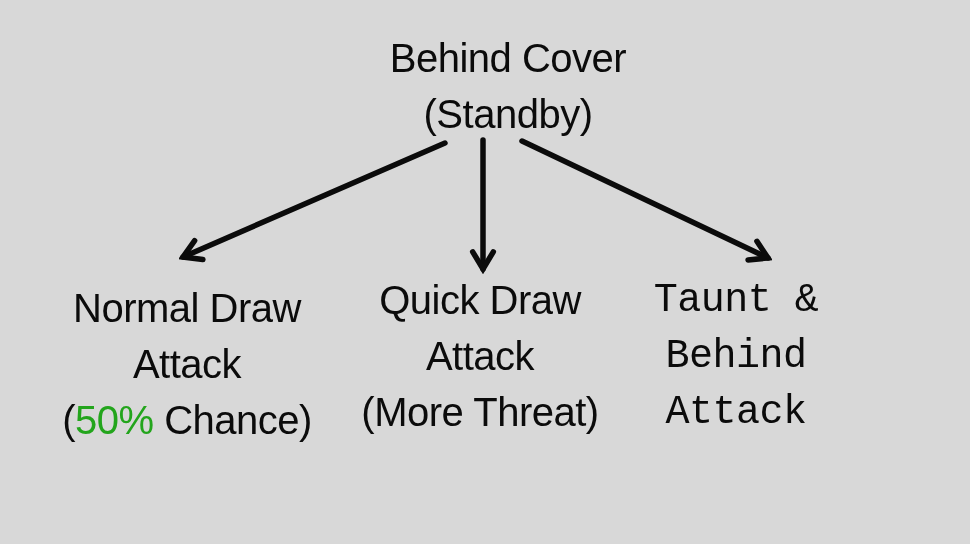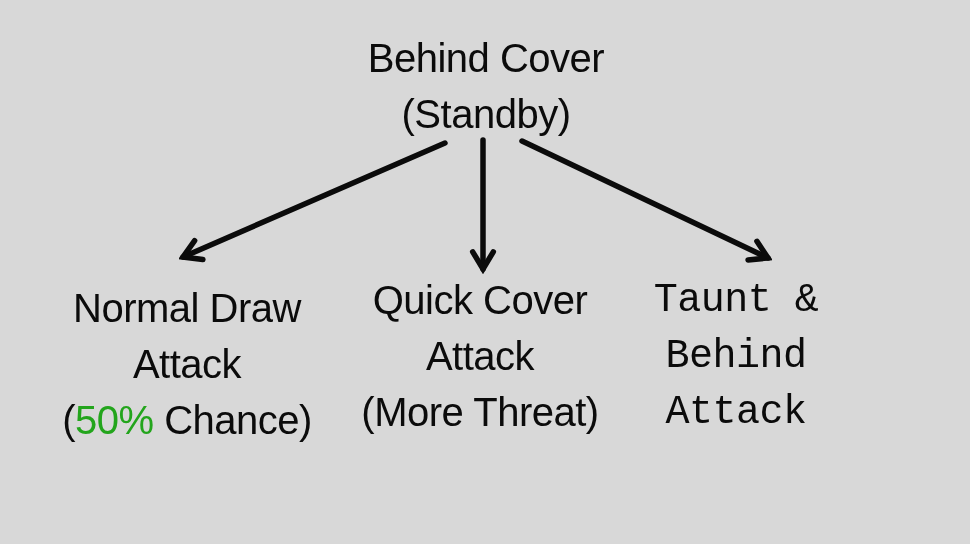--- a/index.html
+++ b/index.html
@@ -23,21 +23,21 @@
   .node {
     position: absolute;
     text-align: center;
     white-space: nowrap;
     transform: translateX(-50%);
     font-size: 40px;
     line-height: 56px;
     font-weight: 400;
     letter-spacing: -0.5px;
   }
-  .node-root   { left: 486px; top: 30px; }
+  .node-root   { left: 508px; top: 30px; }
   .node-left   { left: 187px; top: 280px; text-align: center; }
   .node-mid    { left: 480px; top: 272px; }
   .node-right  { left: 736px; top: 273px; font-family: Liberation Mono, monospace; }
   .chance-value { color: var(--green); margin-top: 35px; }
   svg.arrows {
     position: absolute;
     left: 0; top: 0;
     width: 970px; height: 544px;
     display: block;
   }
@@ -68,21 +68,21 @@
     <line x1="522" y1="141" x2="768" y2="258" marker-end="url(#vhead)"></line>
   </svg>
 
   <div class="node node-left">
     <div>Normal Draw</div>
     <div>Attack</div>
     <div><span>(</span><span class="chance-value">50%</span><span> Chance)</span></div>
   </div>
 
   <div class="node node-mid">
-    <div>Quick Cover</div>
+    <div>Quick Draw</div>
     <div>Attack</div>
     <div>(More Threat)</div>
   </div>
 
   <div class="node node-right">
     <div>Taunt &amp;</div>
     <div>Behind</div>
     <div>Attack</div>
   </div>
 

